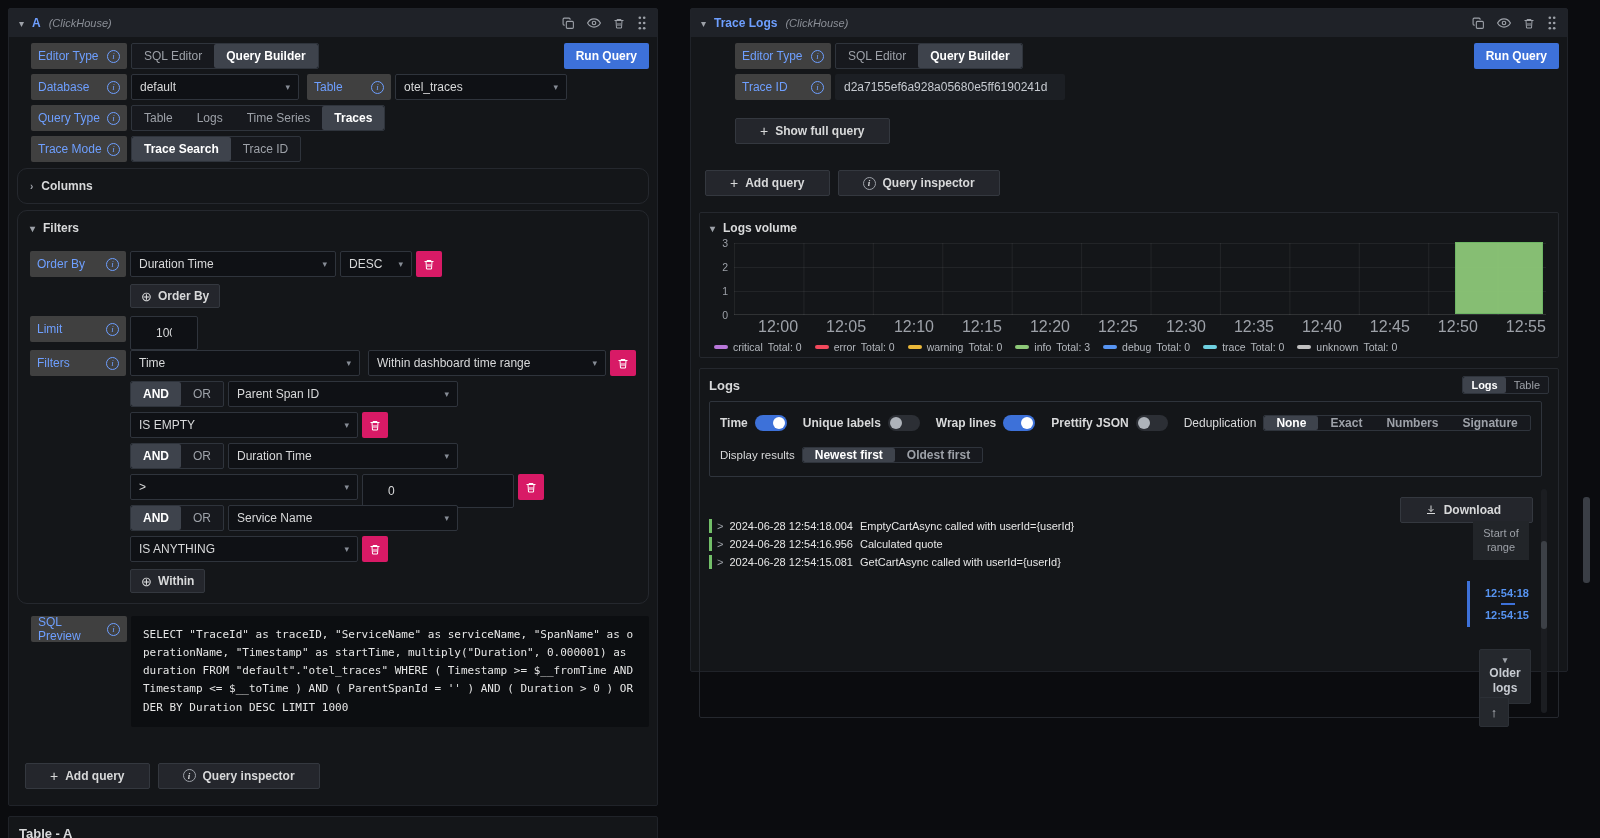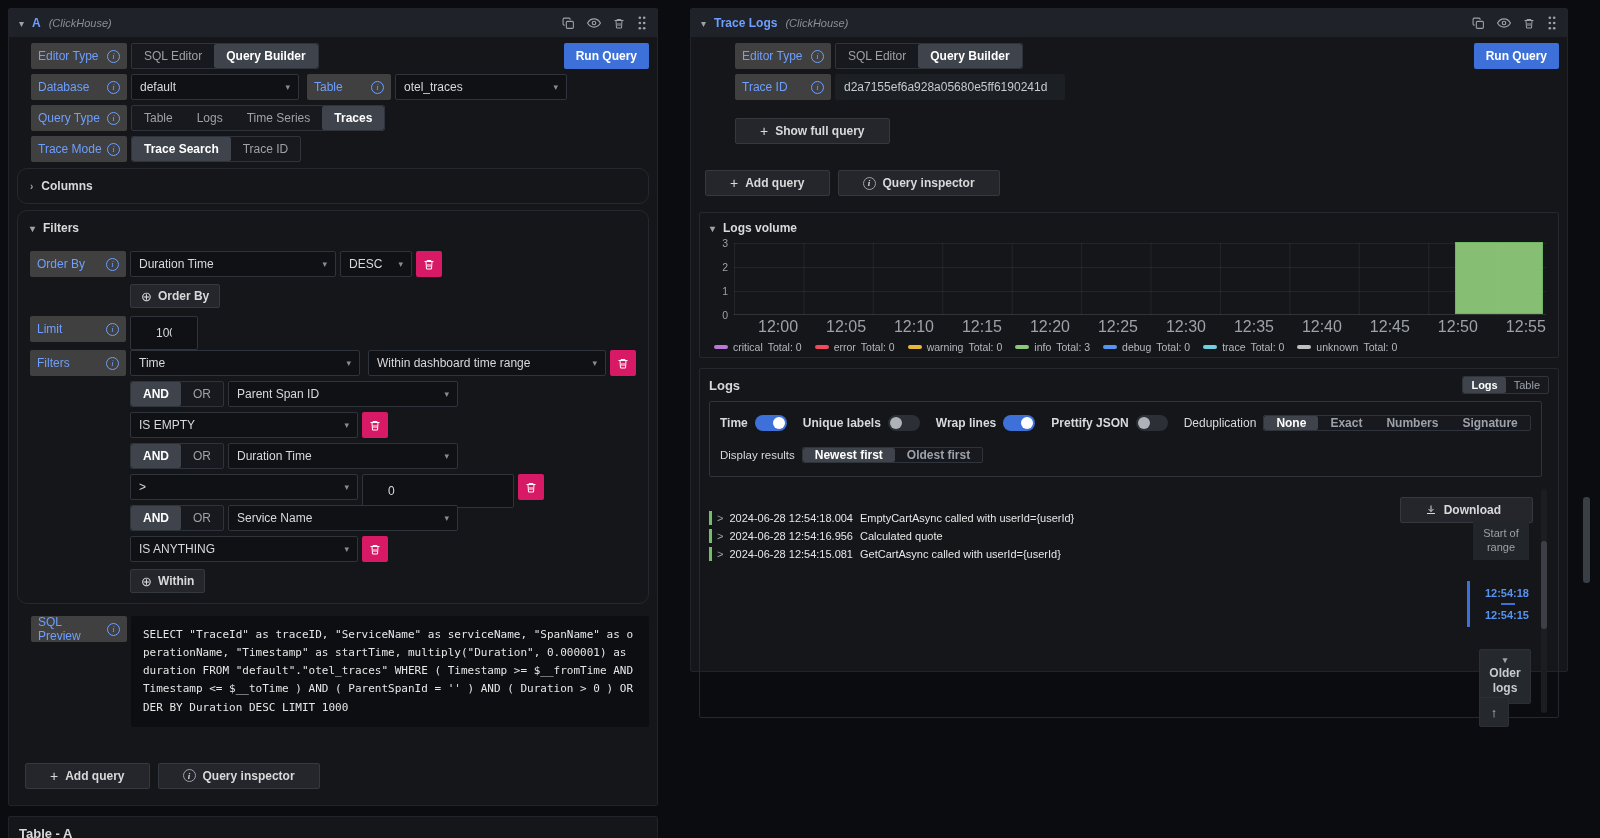--- a/index.html
+++ b/index.html
@@ -84,21 +84,21 @@
   .ctrlrow+.ctrlrow{margin-top:6px;}
   .ctl{display:flex;align-items:center;gap:7px;font-size:12px;font-weight:600;color:var(--txt);}
   .tgl{width:32px;height:16px;border-radius:9px;position:relative;cursor:pointer;flex:none;}
   .tgl.on{background:var(--accent);}
   .tgl.off{background:#2c2f35;}
   .tgl .knob{position:absolute;top:2px;width:12px;height:12px;border-radius:50%;background:#fff;}
   .tgl.on .knob{right:2px;}
   .tgl.off .knob{left:2px;background:#aeb3ba;}
   .logscontent{position:relative;margin-top:8px;height:232px;}
   .dlbtn{position:absolute;top:0;right:16px;height:26px;}
-  .entries{position:absolute;top:24px;left:0;right:90px;}
+  .entries{position:absolute;top:32px;left:0;right:90px;}
   .entry{display:flex;align-items:center;height:18px;font-family:"DejaVu Sans Mono",monospace;font-size:11px;color:#e6e6e6;}
   .ebar{width:3px;height:14px;background:var(--green);margin-right:5px;flex:none;}
   .egt{color:var(--muted);margin-right:6px;}
   .egt::before{content:">";}
   .etime{margin-right:7px;white-space:nowrap;}
   .startrange{position:absolute;top:36px;right:20px;width:56px;background:#222529;color:var(--muted);font-size:11px;text-align:center;padding:5px 2px;line-height:1.3;}
   .rangetimes{position:absolute;top:96px;right:20px;width:62px;border-left:3px solid var(--accent);padding:6px 0 6px 0;display:flex;flex-direction:column;align-items:flex-end;gap:4px;}
   .rtime{color:#5794f2;font-size:11px;font-weight:600;}
   .rdash{width:14px;height:2px;background:#3d71d9;margin-right:14px;}
   .olderbtn{position:absolute;top:164px;right:18px;width:52px;background:#25282d;border:1px solid #2c3036;border-radius:2px;color:#c7cbd1;font-size:12px;font-weight:600;text-align:center;padding:5px 2px 7px;cursor:pointer;line-height:1.25;}

